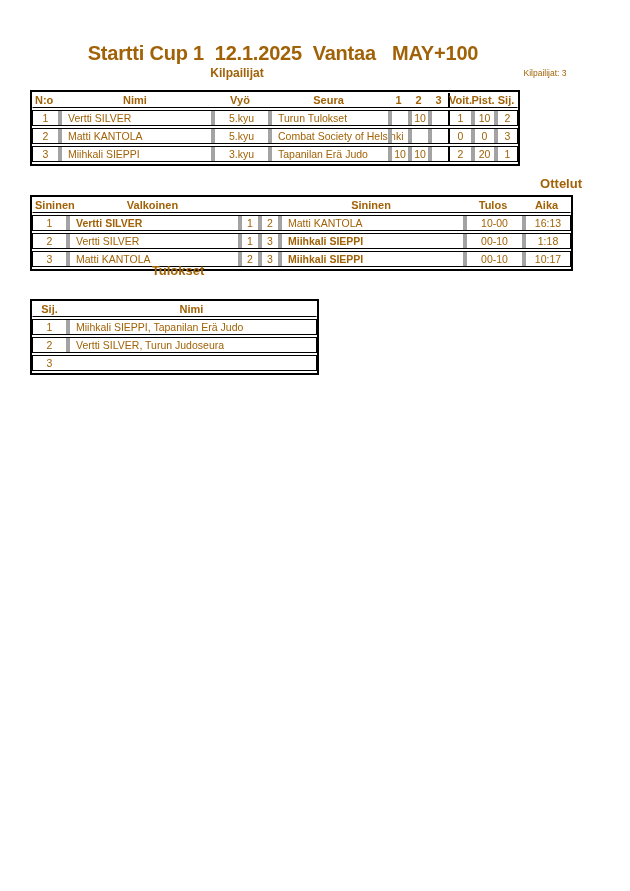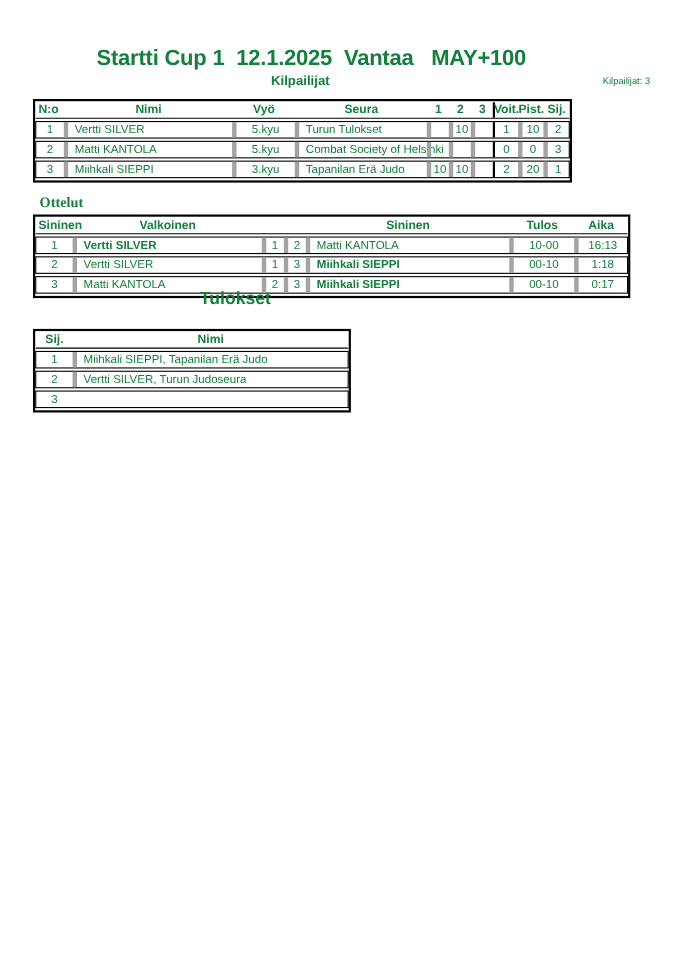--- a/index.html
+++ b/index.html
@@ -1,31 +1,31 @@
 <!DOCTYPE html>
 <html><head>
 <meta charset="utf-8">
 <style>
   html, body { margin:0; padding:0; background:#ffffff; }
   .page {
     position:relative; width:630px; height:891px;
-    background:#ffffff; color:#15803d;
+    background:#ffffff; color:#a16207;
     font-family:"Liberation Sans", sans-serif;
     overflow:hidden;
   }
   .title {
     position:absolute; top:42px; left:0; width:566px;
     text-align:center; font-size:20px; font-weight:bold;
     white-space:pre; letter-spacing:-0.2px;
   }
-  .sec-heading { position:absolute; font-weight:bold; white-space:pre;margin-left:36px; }
+  .sec-heading { position:absolute; font-weight:bold; white-space:pre; }
   .kilp-heading { top:66px; left:0; width:474px; text-align:center; font-size:12px; }
-  .count-label { top:68px; left:512px; width:104px; text-align:left; font-size:8.5px; }
-  .ottelut-heading { top:176px; left:0; width:566px; text-align:left; font-size:13px;font-family:Liberation Serif, serif; }
-  .tulokset-heading { top:263px; left:0; width:356px; text-align:center; font-size:16px; }
+  .count-label { top:68px; left:493px; width:104px; text-align:center; font-size:8.5px; }
+  .ottelut-heading { top:176px; left:16px; width:566px; text-align:right; font-size:13px; }
+  .tulokset-heading { top:263px; left:0; width:356px; text-align:center; font-size:13px; }
 
   .box { position:absolute; border:2px solid #000; background:#fff; }
   #t1 { left:30px; top:90px; }
   #t2 { left:30px; top:195px; }
   #t3 { left:30px; top:299px; }
 
   .hrow, .drow { display:flex; box-sizing:border-box; margin-bottom:2px; height:16px; }
   .hrow { border:1px solid transparent; border-bottom:1px solid #000; font-weight:bold; }
   .drow { border:1px solid #000; }
   .c {
@@ -145,21 +145,21 @@
           <div class="c w-score">00-10</div>
           <div class="c w-time">1:18</div>
         </div>
         <div class="drow">
           <div class="c w-match first">3</div>
           <div class="c w-white left">Matti KANTOLA</div>
           <div class="c w-n">2</div>
           <div class="c w-n">3</div>
           <div class="c w-blue left" style="font-weight: 700;">Miihkali SIEPPI</div>
           <div class="c w-score">00-10</div>
-          <div class="c w-time">0:17</div>
+          <div class="c w-time">10:17</div>
         </div>
       </div>
   </div>
 
   <div class="sec-heading tulokset-heading">Tulokset</div>
 
   <div class="box" id="t3">
     <div class="hrow">
       <div class="c w-place first">Sij.</div>
       <div class="c w-rname">Nimi</div>

